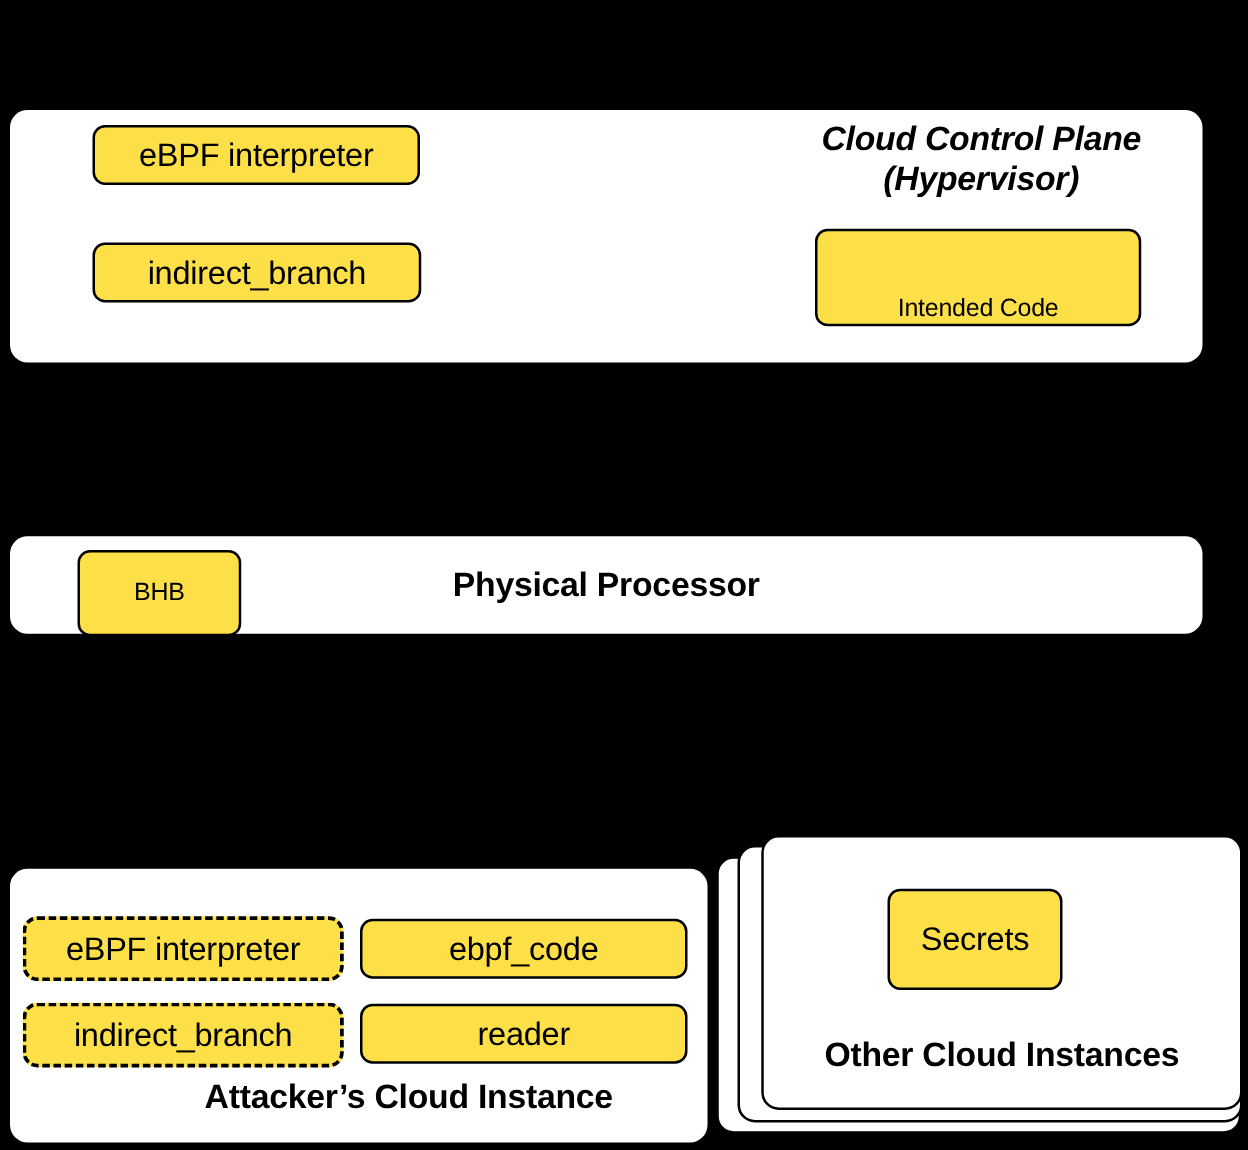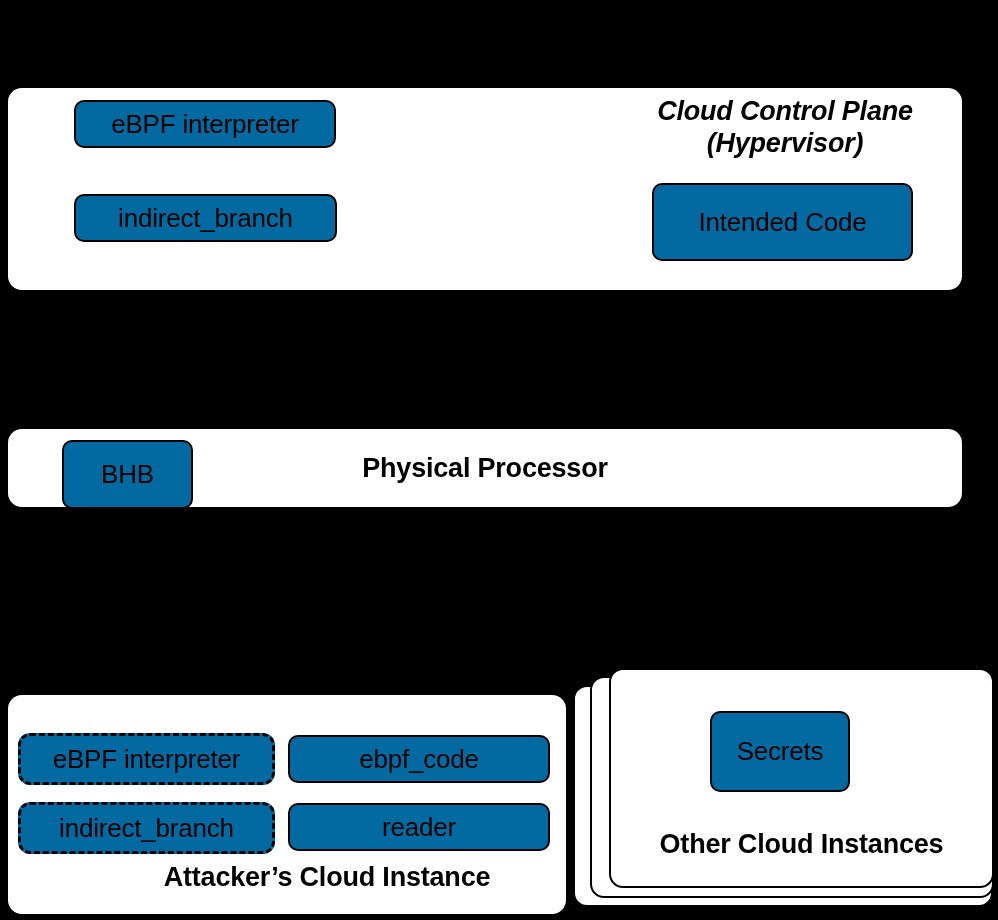--- a/index.html
+++ b/index.html
@@ -40,21 +40,21 @@
     text-align: center;
     line-height: 1.18;
     letter-spacing: -0.2px;
     white-space: pre-line;
   }
 
   
   .node {
     position: absolute;
     box-sizing: border-box;
-    background: #0369a1;
+    background: #fde047;
     border: 2.5px solid #000000;
     border-radius: 10px;
     color: #000000;
     display: flex;
     align-items: center;
     justify-content: center;
     text-align: center;
     letter-spacing: -0.2px;
   }
   .node.dashed {
@@ -102,30 +102,30 @@
 (Hypervisor)</div>
 
   <div class="node" style="left:74px; top:100px; width:262px; height:48px; font-size:26px;">
     <span>eBPF interpreter</span>
   </div>
 
   <div class="node" style="left:74px; top:194px; width:263px; height:48px; font-size:26px;">
     <span>indirect_branch</span>
   </div>
 
-  <div class="node" style="left:652px; top:183px; width:261px; height:78px; font-size:26px;">
+  <div class="node" style="left:652px; top:183px; width:261px; height:78px; font-size:20px;align-items:flex-end;">
     <span>Intended Code</span>
   </div>
 
   <div class="panel" style="left:8px; top:429px; width:954px; height:78px;">
   </div>
 
   <div class="panel-title" style="left:210px; top:453px; width:550px; font-size:27px;">Physical Processor</div>
 
-  <div class="node" style="left:62px; top:440px; width:131px; height:69px; font-size:26px;">
+  <div class="node" style="left:62px; top:440px; width:131px; height:69px; font-size:20px;">
     <span>BHB</span>
   </div>
 
   <div class="panel" style="left:573px; top:685px; width:420px; height:222px; border:2.5px solid #000000;">
   </div>
   <div class="panel" style="left:590px; top:676px; width:404px; height:222px; border:2.5px solid #000000;">
   </div>
   <div class="panel" style="left:609px; top:668px; width:385px; height:220px; border:2.5px solid #000000;">
   </div>
 

